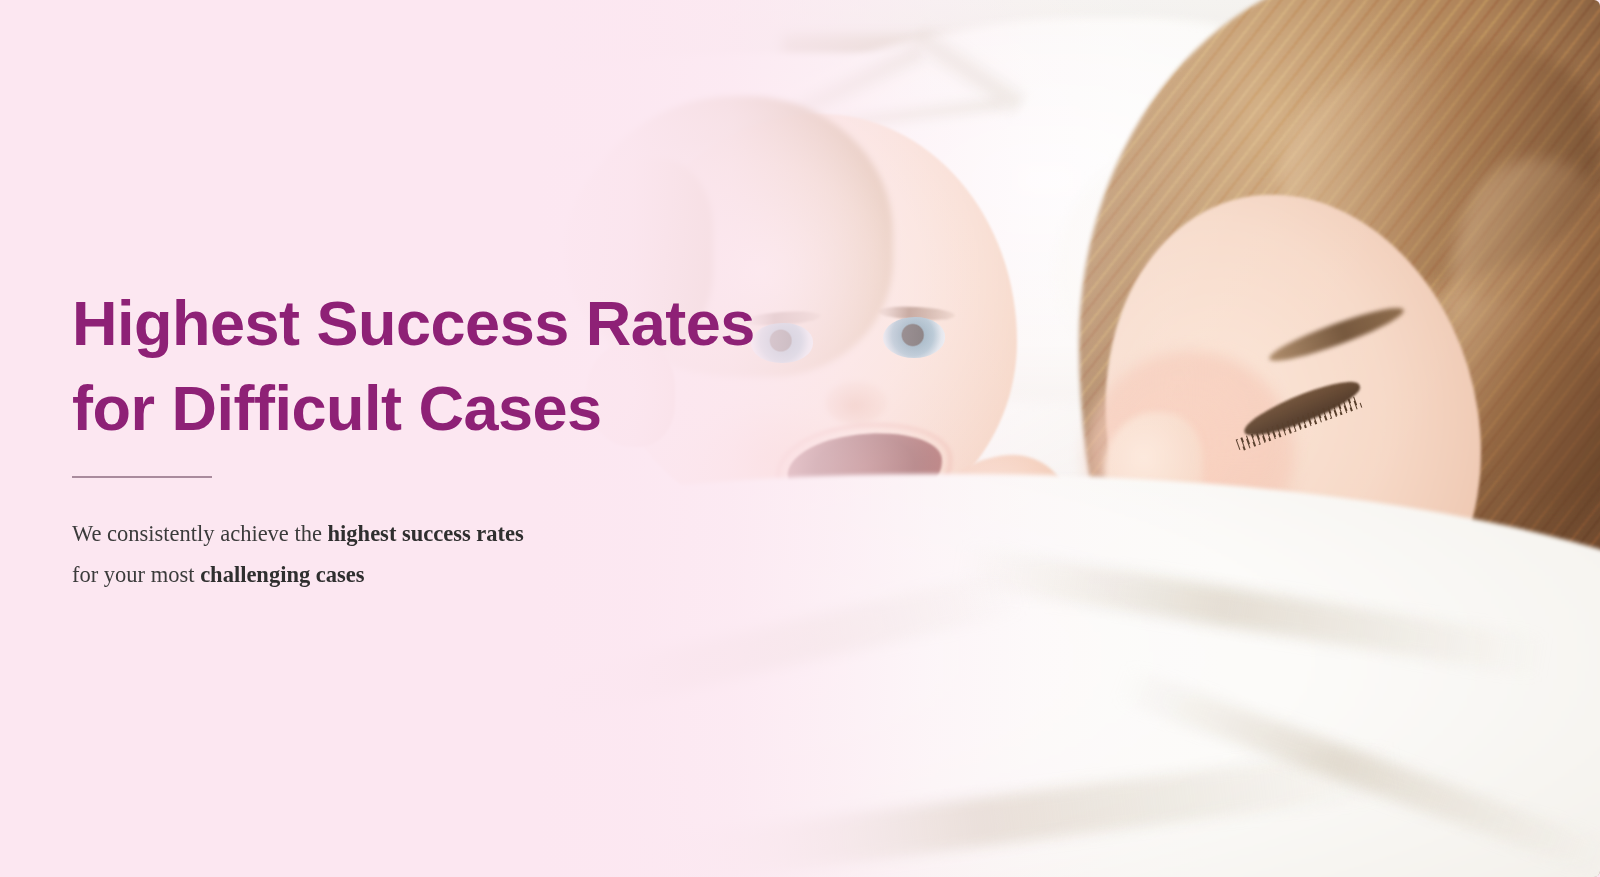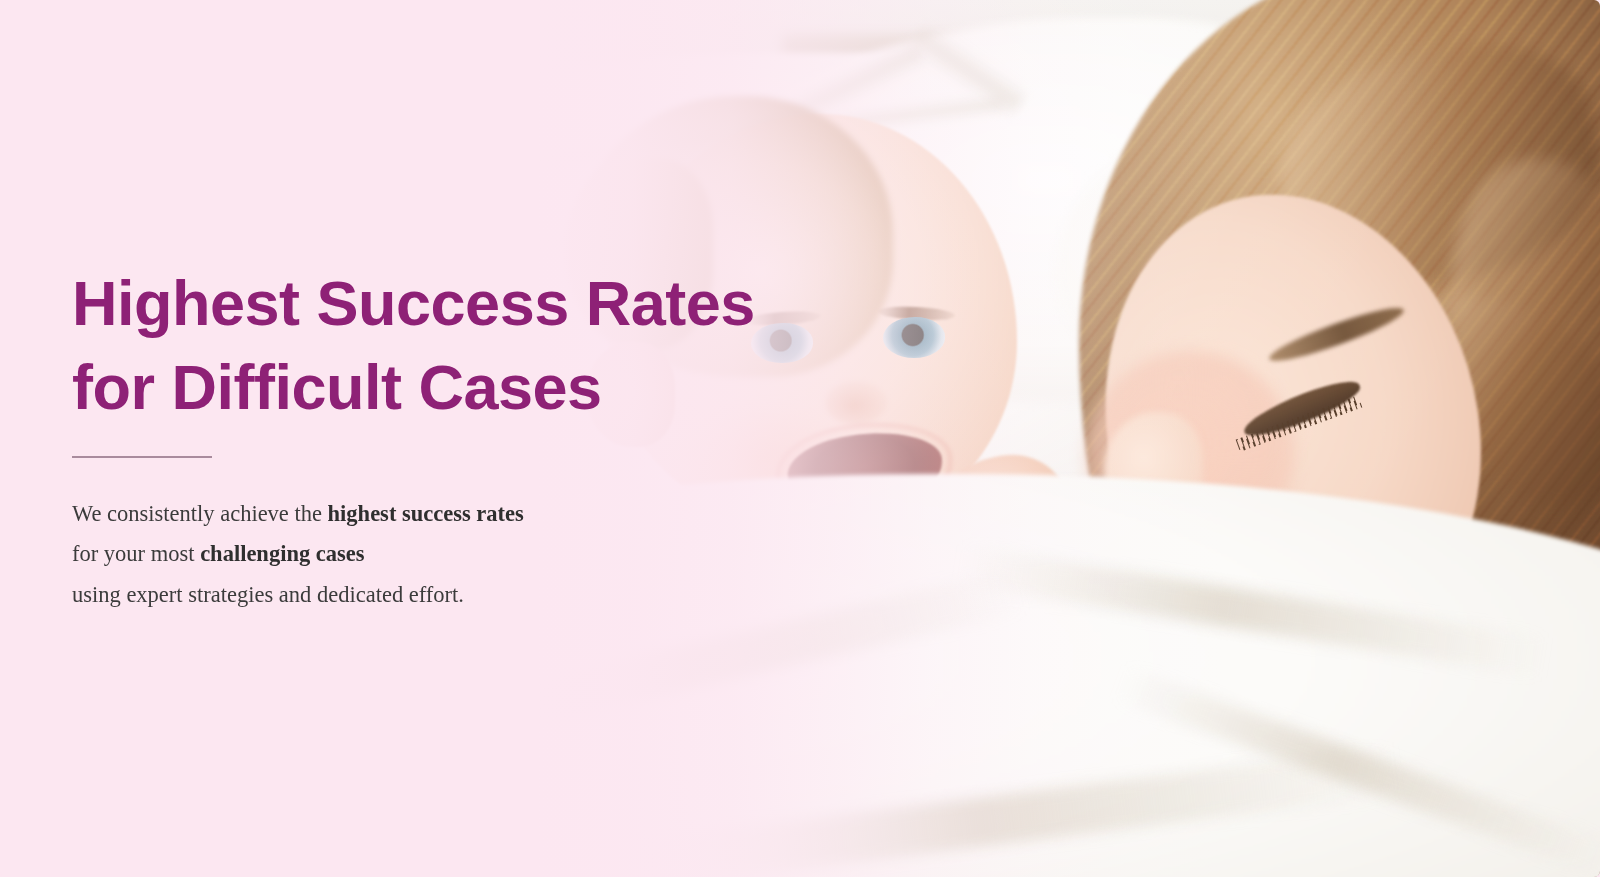--- a/index.html
+++ b/index.html
@@ -397,17 +397,16 @@
 
   <div class="content">
     <h1 class="headline">Highest Success Rates
 for Difficult Cases</h1>
 
     <div class="divider"></div>
 
     <div class="body-copy">
         <span class="body-line"><span>We consistently achieve the </span><b>highest success rates</b></span>
         <span class="body-line"><span>for your most </span><b>challenging cases</b></span>
-        <span class="body-line"><span>using expert strategies and dedicated effort.</span></span>
       </div>
   </div>
 
 </div>
 
 </body></html>

